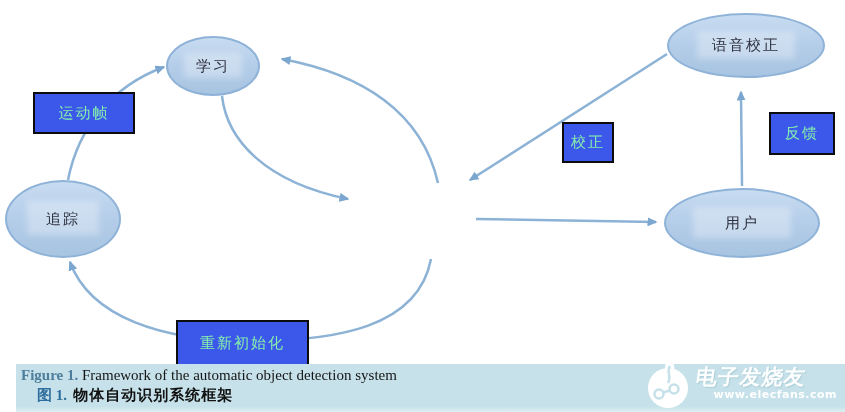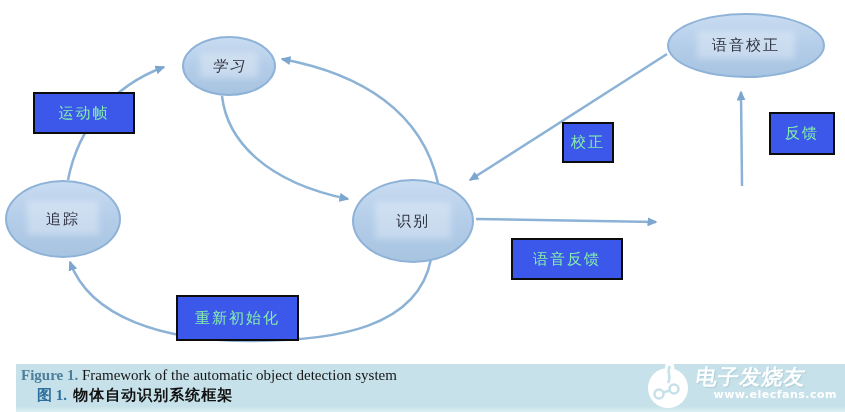--- a/index.html
+++ b/index.html
@@ -63,50 +63,47 @@
       <path d="M 68,180 C 78,128 112,86 164,67" marker-end="url(#ah)"></path>
       <path d="M 438,183 C 422,112 362,74 282,59" marker-end="url(#ah)"></path>
       <path d="M 222,96 C 227,140 265,182 348,199" marker-end="url(#ah)"></path>
       <path d="M 431,259 C 418,328 335,341 250,341 C 162,341 90,317 70,262" marker-end="url(#ah)"></path>
       <path d="M 667,54 L 470,180" marker-end="url(#ah)"></path>
       <path d="M 476,219 L 656,222" marker-end="url(#ah)"></path>
       <path d="M 742,186 L 741,92" marker-end="url(#ah)"></path>
     </g>
   </svg>
 
-  <div class="node" style="left:182px;top:36px;width:94px;height:60px;font-style:italic;">
+  <div class="node" style="left:166px;top:36px;width:94px;height:60px;">
     <div class="hl"></div>
     <span class="lbl">学习</span>
   </div>
   <div class="node" style="left:5px;top:180px;width:116px;height:78px;align-items:center;">
     <div class="hl"></div>
     <span class="lbl">追踪</span>
   </div>
-  <div class="node" style="left:352px;top:179px;width:122px;height:84px;">
-    <div class="hl"></div>
-    <span class="lbl">识别</span>
-  </div>
   <div class="node" style="left:667px;top:13px;width:158px;height:65px;">
     <div class="hl"></div>
     <span class="lbl">语音校正</span>
+  </div>
+  <div class="node" style="left:664px;top:188px;width:156px;height:70px;">
+    <div class="hl"></div>
+    <span class="lbl">用户</span>
   </div>
 
   <div class="box" style="left:33px;top:92px;width:102px;height:42px;">
     <span class="lbl">运动帧</span>
   </div>
   <div class="box" style="left:562px;top:122px;width:52px;height:41px;">
     <span class="lbl">校正</span>
   </div>
   <div class="box" style="left:769px;top:112px;width:66px;height:43px;">
     <span class="lbl">反馈</span>
   </div>
-  <div class="box" style="left:511px;top:238px;width:112px;height:42px;">
-    <span class="lbl">语音反馈</span>
-  </div>
-  <div class="box" style="left:176px;top:295px;width:123px;height:46px;">
+  <div class="box" style="left:176px;top:320px;width:133px;height:46px;">
     <span class="lbl">重新初始化</span>
   </div>
 
   <div class="caption">
     <div class="cap-line1">
       <span class="cap-fig-en">Figure 1.</span><span> Framework of the automatic object detection system</span>
     </div>
     <div class="cap-line2">
       <span class="cap-fig-zh">图 1.</span><span> 物体自动识别系统框架</span>
     </div>

